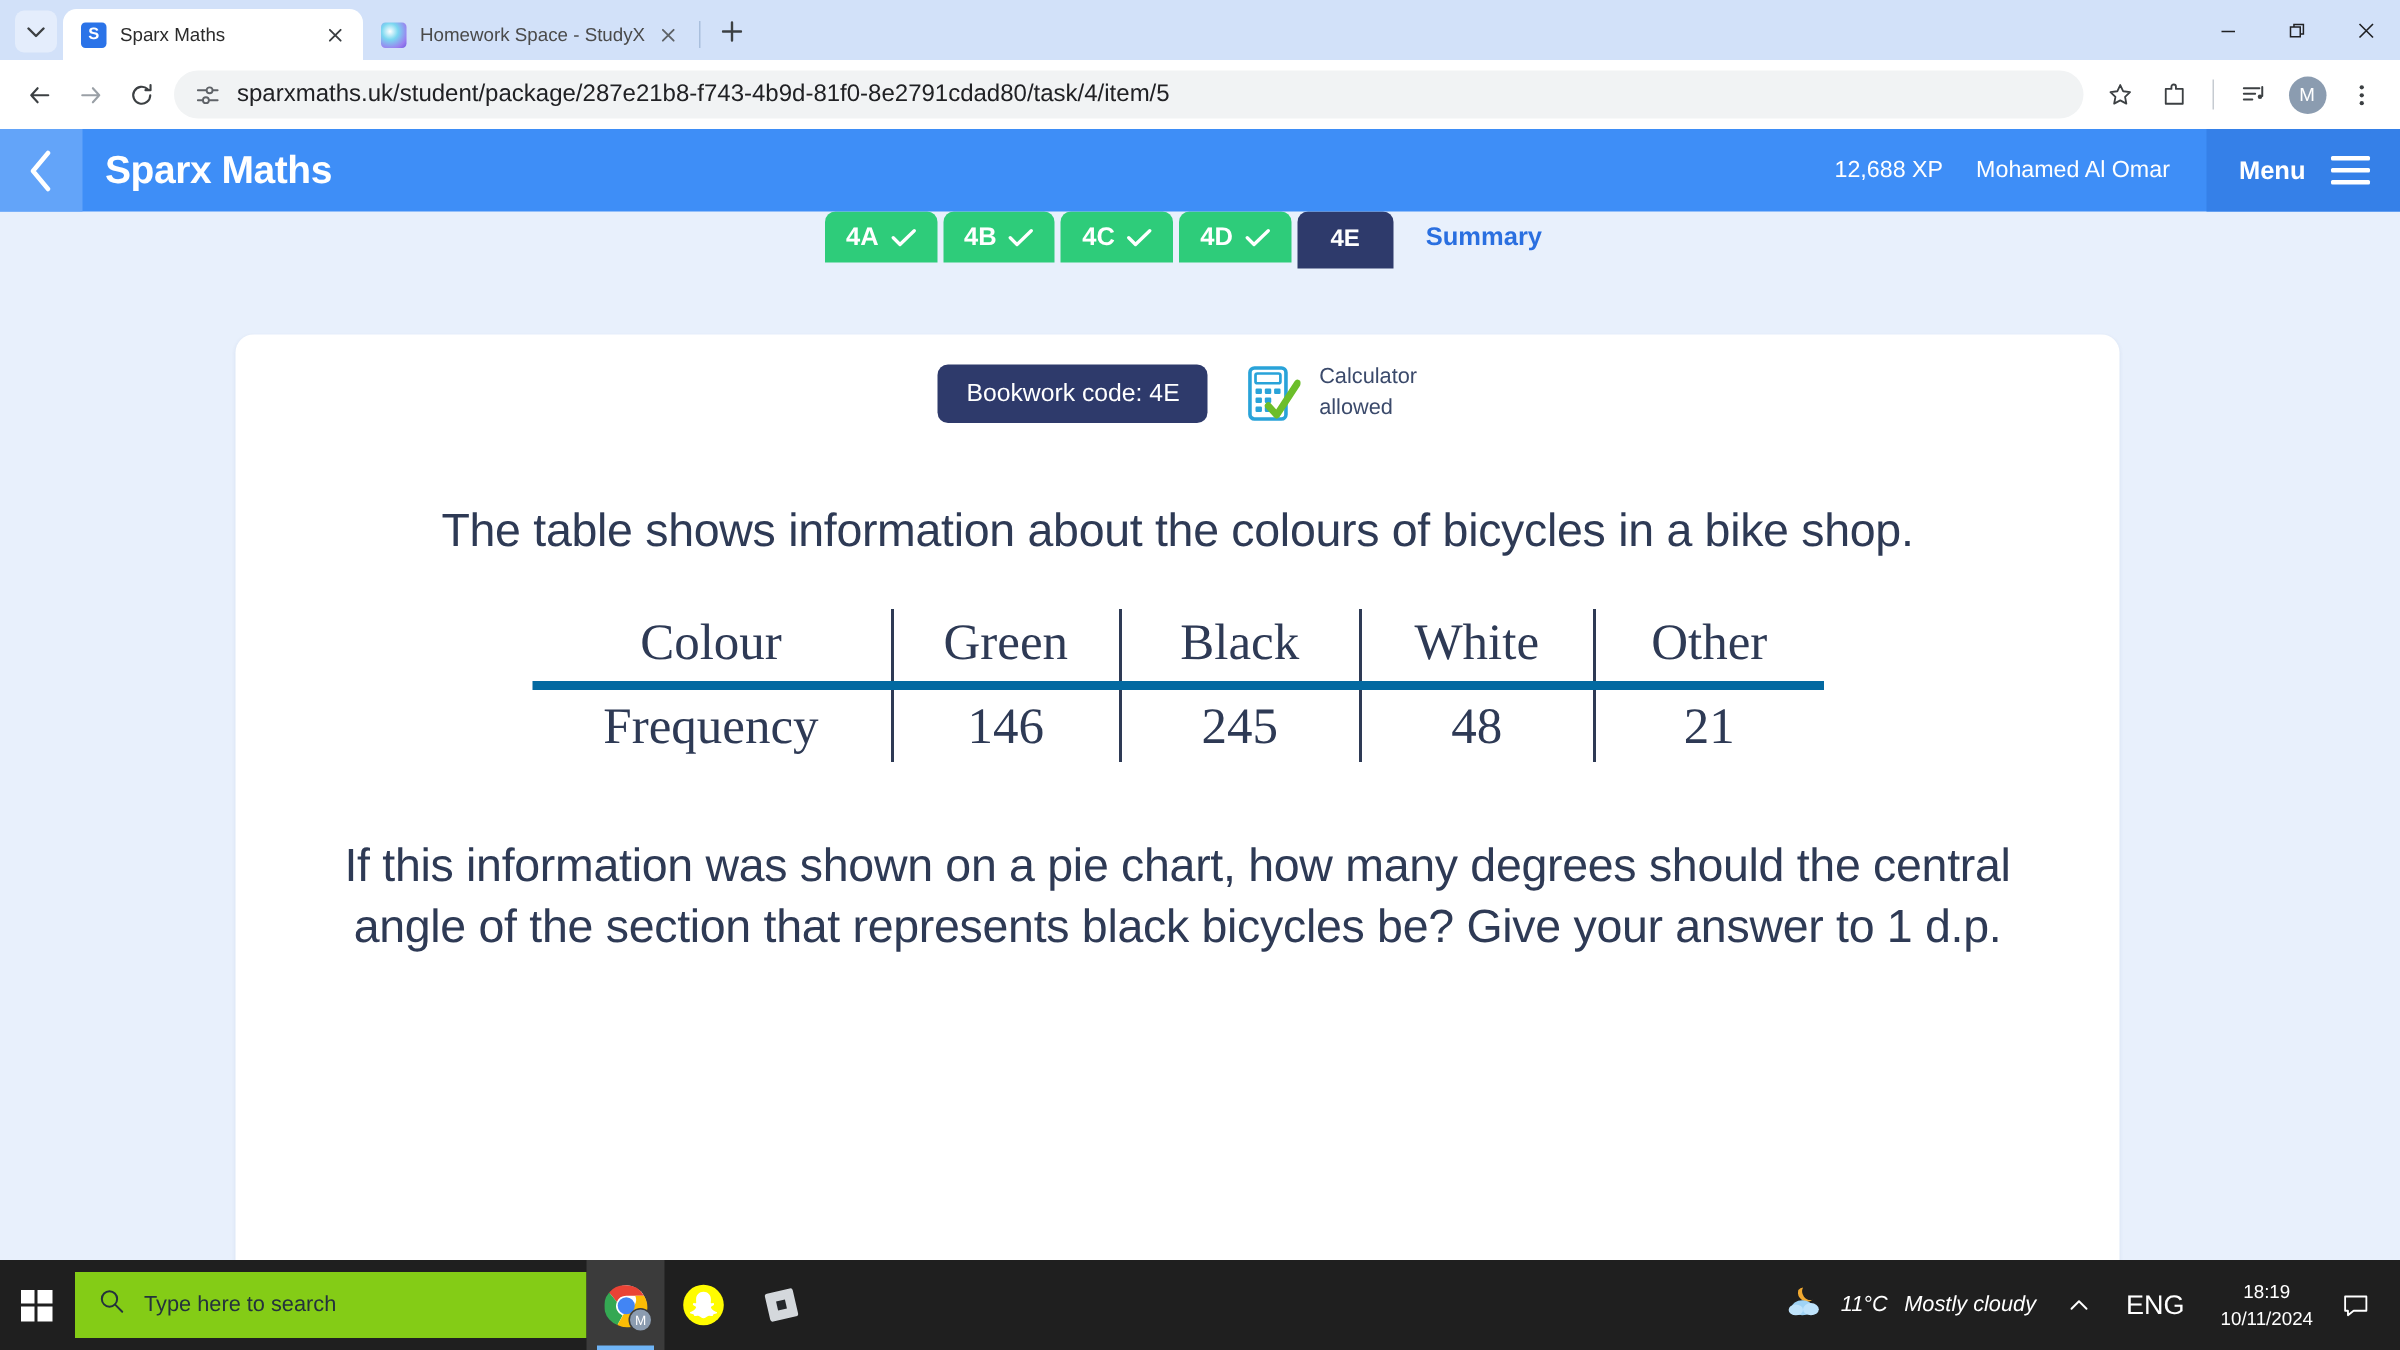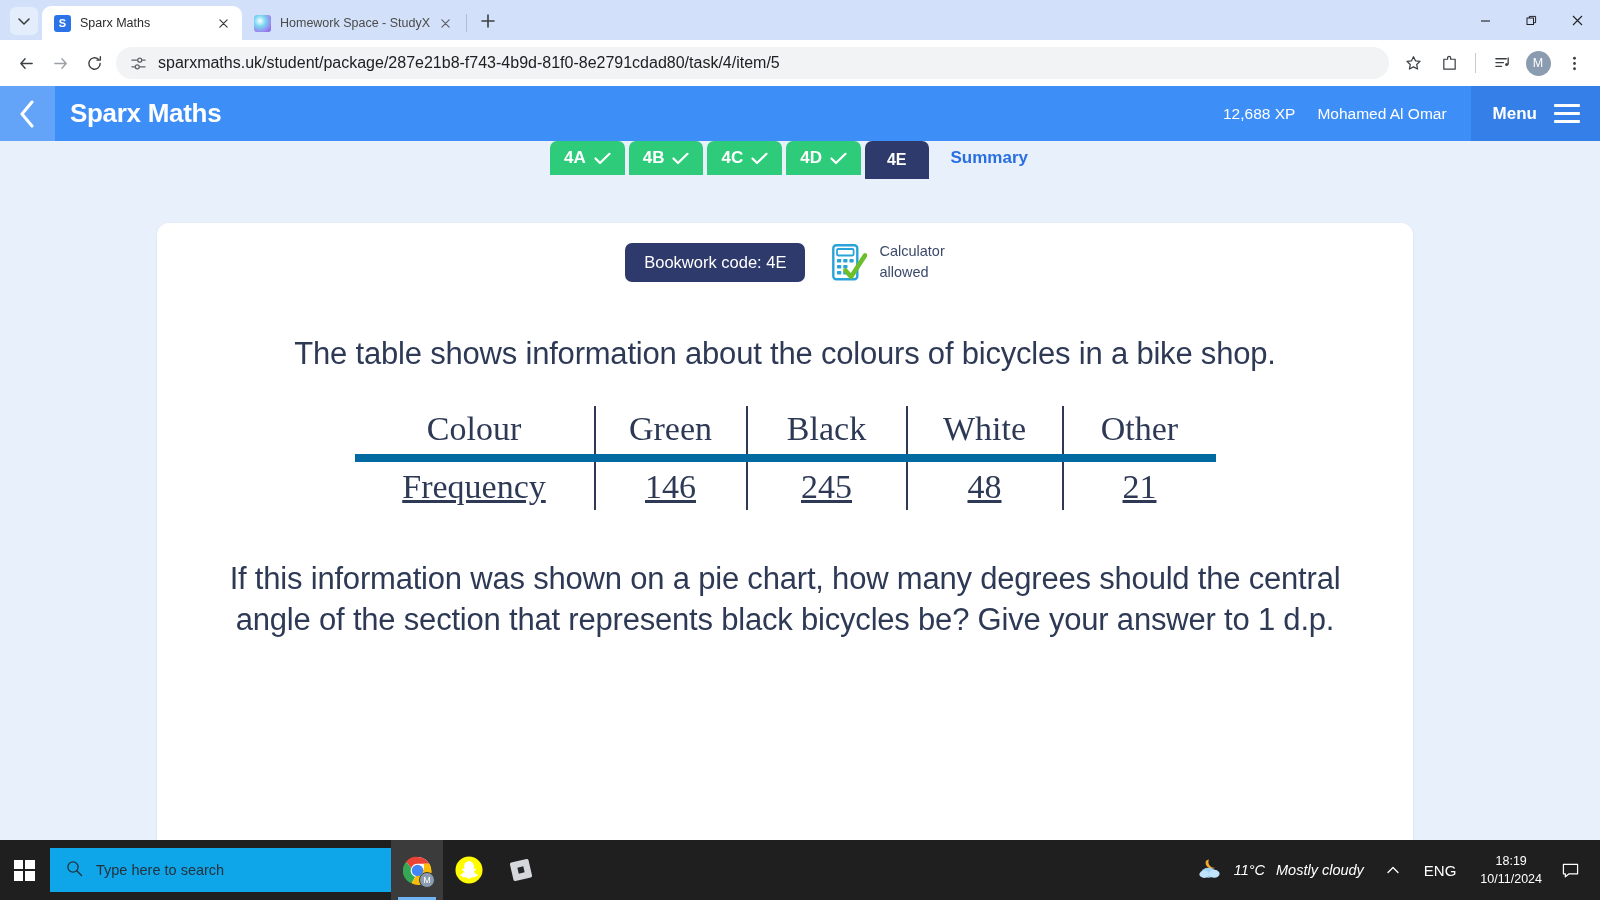--- a/index.html
+++ b/index.html
@@ -173,21 +173,21 @@
   table.freq td {
     font-size: 34px; text-align: center; padding: 4px 0; vertical-align: middle;
   }
   table.freq td.lbl { width: 240px; }
   table.freq td.v1 { width: 152px; }
   table.freq td.v2 { width: 160px; }
   table.freq td.v3 { width: 156px; }
   table.freq td.v4 { width: 153px; }
   table.freq td + td { border-left: 2px solid #2e3a55; }
   table.freq tr.r1 td { padding-bottom: 6px; }
-  table.freq tr.r2 td { border-top: 8px solid #0369a1; padding-top: 6px; text-decoration: underline; }
+  table.freq tr.r2 td { border-top: 6px solid #0369a1; padding-top: 6px; }
 
   .card-footer {
     position: absolute; left: 0; right: 0; bottom: 0; height: 82px;
     border-top: 1px solid #e3e9f3;
     display: flex; align-items: center; padding: 0 11px;
   }
   .btn-prev {
     border: 2px solid #2a6fe0; color: #2a6fe0; background: #fff;
     border-radius: 22px; height: 42px; padding: 0 21px;
     display: flex; align-items: center; gap: 8px;
@@ -212,39 +212,39 @@
     position: absolute; left: 0; bottom: 0; width: 1600px; height: 60px;
     background: #1f1f1f; display: flex; align-items: center;
   }
   .start-btn {
     width: 48px; height: 60px; display: flex; align-items: center; justify-content: center;
   }
   .win-logo { width: 21px; height: 21px; display: grid; grid-template-columns: 1fr 1fr;
               grid-template-rows: 1fr 1fr; gap: 2.5px; }
   .win-logo i { background: #ffffff; display: block; }
   .search-box {
-    width: 341px; height: 44px; background: #0ea5e9; display: flex; align-items: center;
+    width: 341px; height: 44px; background: #84cc16; display: flex; align-items: center;
     padding-left: 16px; gap: 13px; margin-left: 2px;
   }
   .search-box .lbl { font-size: 14.5px; color: #24323c; }
   .tb-apps { display: flex; align-items: center; height: 60px; }
   .tb-app {
     width: 52px; height: 60px; display: flex; align-items: center; justify-content: center;
     position: relative;
   }
   .tb-app.active { background: #3b3b3b; }
   .tb-app .underline {
     position: absolute; bottom: 0; left: 7px; right: 7px; height: 3px; background: #6fb4f5;
   }
   .tray { margin-left: auto; display: flex; align-items: center; height: 60px; padding-right: 8px; }
   .tray-weather { display: flex; align-items: center; gap: 11px; padding: 0 10px; font-style: italic; }
   .tray-weather .wtxt { color: #ffffff; font-size: 14.5px; }
   .tray-chev { padding: 0 13px; color: #fff; display: flex; align-items: center; }
   .tray-chev svg { width: 12px; height: 8px; }
-  .tray-lang { color: #fff; font-size: 15px; padding: 0 12px; }
+  .tray-lang { color: #fff; font-size: 18px; padding: 0 12px; }
   .tray-clock {
     color: #fff; font-size: 12.5px; line-height: 1.45; text-align: center;
     padding: 0 12px;
   }
   .tray-action { padding: 0 13px 0 8px; display: flex; align-items: center; }
   .tray-action svg { width: 17px; height: 17px; }
 </style>
 </head>
 <body>
 

